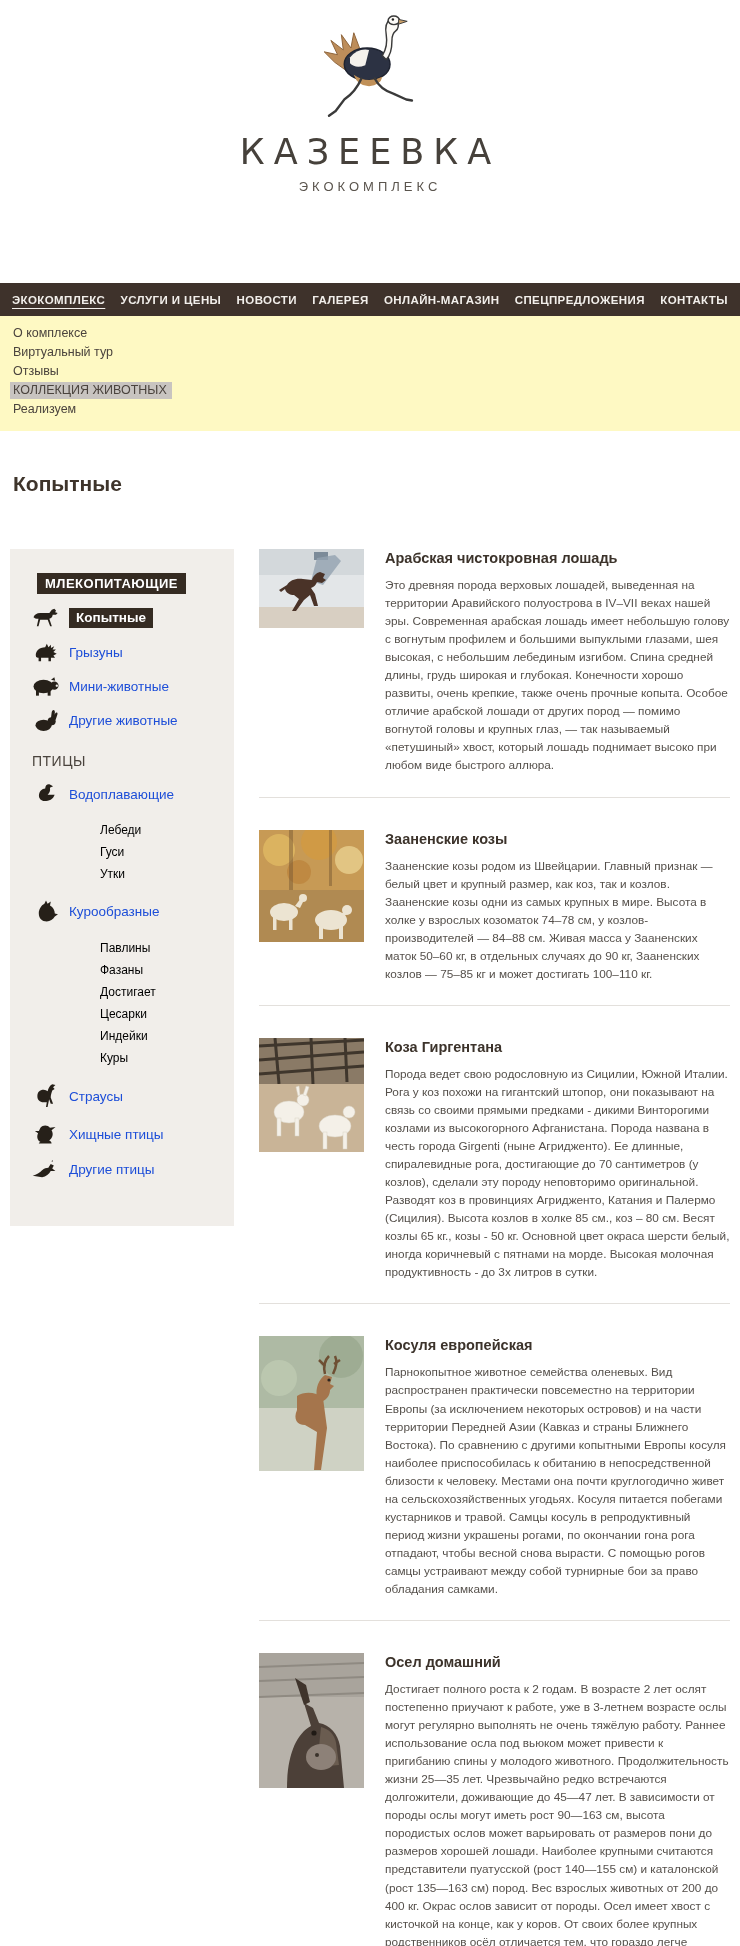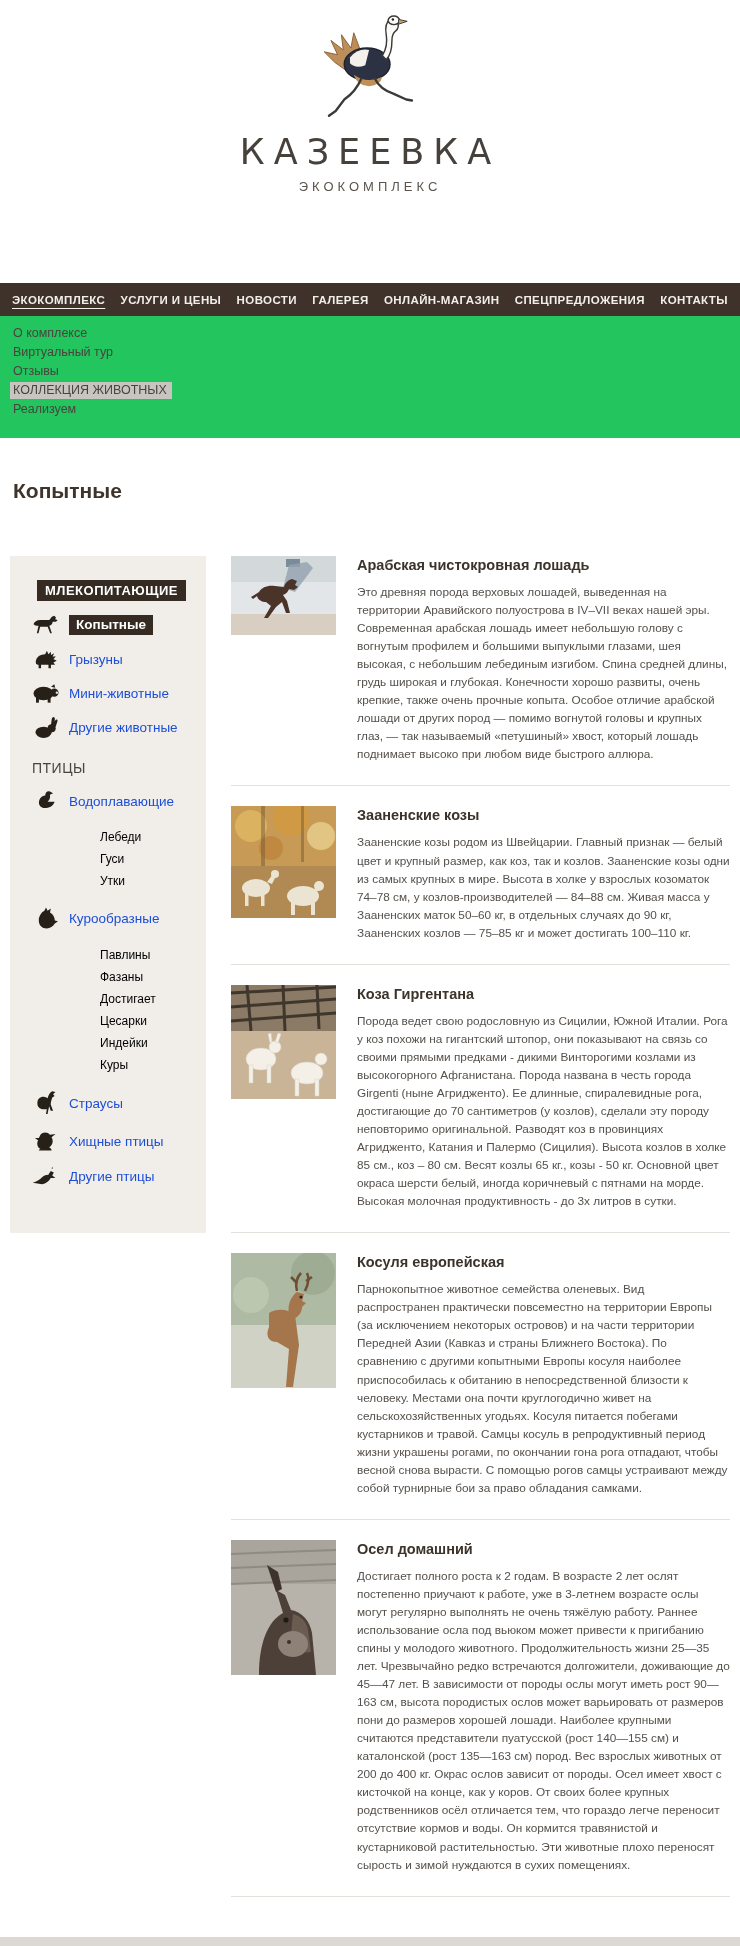--- a/index.html
+++ b/index.html
@@ -10,44 +10,44 @@
   .logo-art { display:inline-block; }
   .logo-title { font-family:"DejaVu Sans", sans-serif; font-size:35px; font-weight:400; letter-spacing:9px; color:#46413b; margin-top:0px; }
   .logo-subtitle { font-size:13px; letter-spacing:4px; color:#5a544d; margin-top:7px; }
 
   
   .nav { background:#3e322b; height:33px; display:flex; align-items:center; justify-content:space-between; padding:0 12px; }
   .nav-item { color:#f2efeb; font-size:11.5px; font-weight:bold; letter-spacing:.4px; cursor:pointer; white-space:nowrap; }
   .nav-item.active { text-decoration:underline; text-underline-offset:4px; text-decoration-thickness:1px; }
 
   
-  .submenu { background:#22c55e; padding:8px 0 19px; }
+  .submenu { background:#fef9c3; padding:8px 0 12px; }
   .submenu-item { font-size:12.5px; color:#4a433d; line-height:19px; padding:0 13px; cursor:pointer; }
   .submenu-item .hl { background:#c8c4c0; padding:1px 5px 2px 3px; margin-left:-3px; }
 
   
   .page-title { margin:41px 0 0 13px; font-size:21px; font-weight:bold; color:#3e342b; }
 
   
   .content { display:flex; align-items:flex-start; padding:0 10px; margin-top:53px; }
 
   
-  .sidebar { width:196px; flex-shrink:0; background:#f1eeea; padding:24px 0 34px; }
+  .sidebar { width:224px; flex-shrink:0; background:#f1eeea; padding:24px 0 34px; }
   .side-badge { display:inline-block; background:#352b22; color:#ffffff; font-weight:bold; font-size:13px; letter-spacing:.5px; padding:3px 8px; margin-left:27px; }
   .side-item { display:flex; align-items:center; margin:14px 0 14px 18px; cursor:pointer; }
   .side-icon { width:36px; display:flex; justify-content:center; align-items:center; flex-shrink:0; }
   .side-icon svg { fill:#262019; }
   .side-label { font-size:13.5px; color:#1d4ed8; margin-left:5px; }
   .side-item.active .side-label { background:#352b22; color:#ffffff; font-weight:bold; padding:2px 7px 3px; }
   .side-section { font-size:14px; color:#4a433d; letter-spacing:.5px; margin:22px 0 8px 22px; }
   .side-sub { font-size:12px; color:#000000; line-height:22px; margin-left:90px; cursor:pointer; }
 
   
   .main { flex:1; margin-left:25px; }
-  .entry { display:flex; padding-bottom:22px; margin-bottom:20px; border-bottom:1px solid #e3e0dc; }
+  .entry { display:flex; padding-bottom:22px; margin-bottom:32px; border-bottom:1px solid #e3e0dc; }
   .entry-photo { width:105px; flex-shrink:0; }
   .entry-photo svg { display:block; }
   .entry-body { margin-left:21px; }
   .entry-title { font-size:14.5px; font-weight:bold; color:#3c332b; margin:1px 0 10px; }
   .entry-text { font-size:11.8px; line-height:1.53; color:#55504b; }
 
   
   .footer { background:#dcd9d5; margin-top:20px; padding:34px 13px 40px; }
 </style>
 </head>

